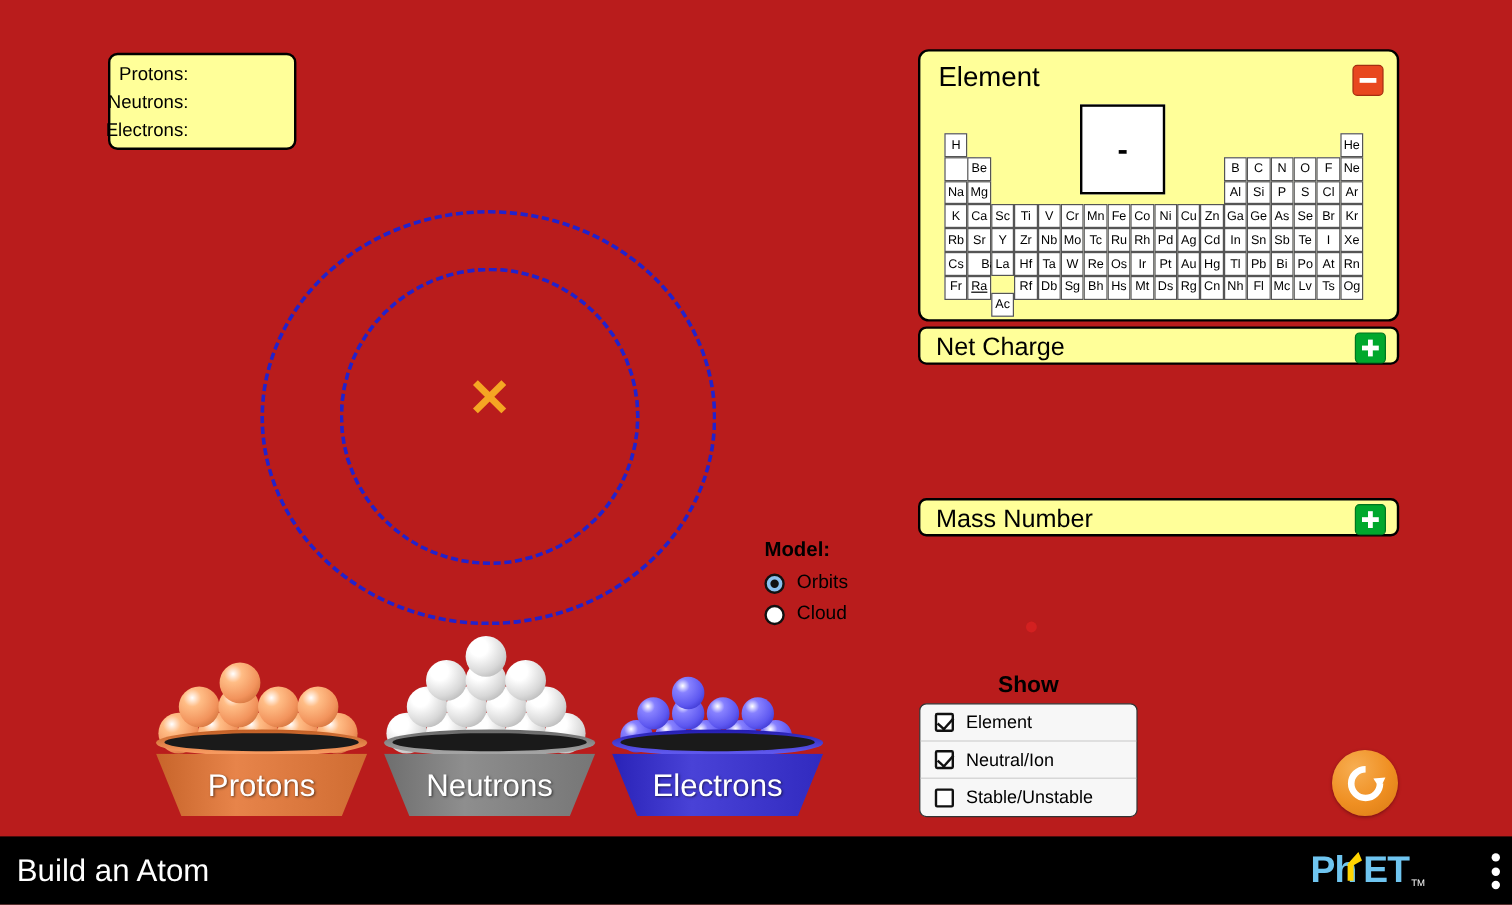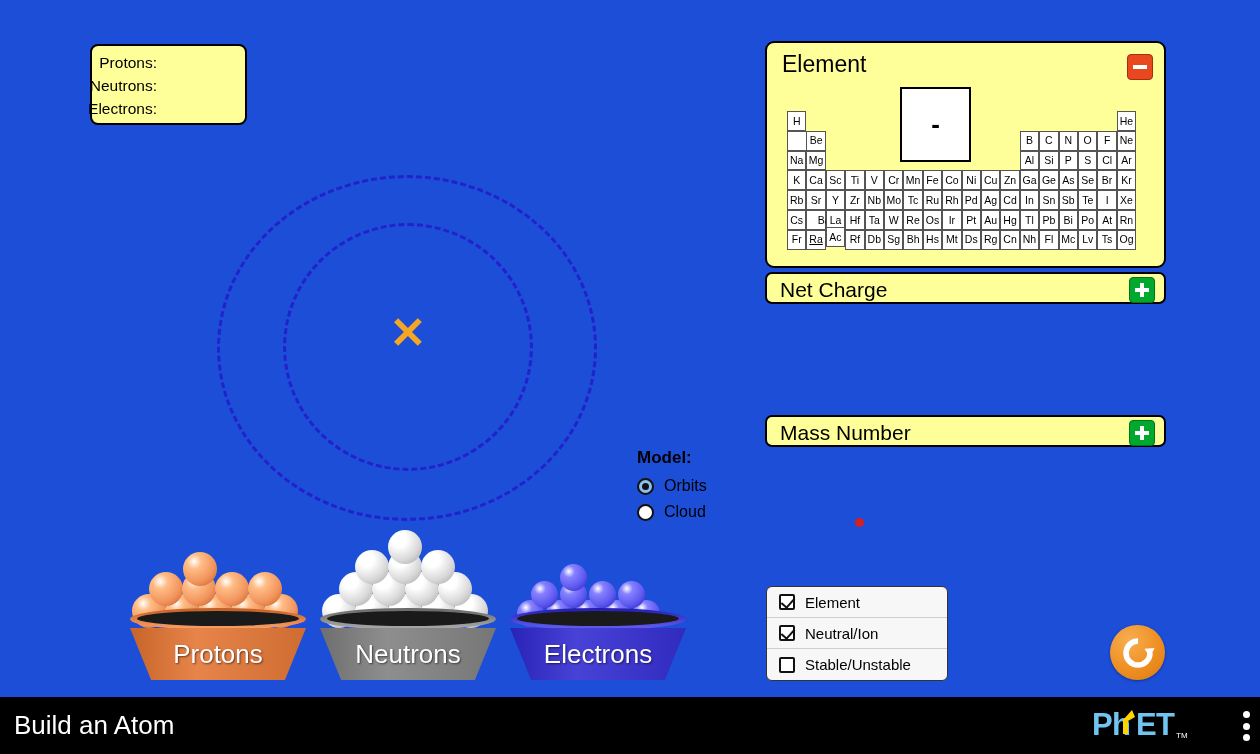--- a/index.html
+++ b/index.html
@@ -6,21 +6,21 @@
   html, body {
     margin: 0; padding: 0;
     width: 1260px; height: 754px;
     overflow: hidden;
     background: #ffffff;
     font-family: "Liberation Sans", sans-serif;
   }
   #stage {
     position: relative;
     width: 1260px; height: 754px;
-    background: #1d4ed8;
+    background: #b91c1c;
   }
 
   
   #particle-counts {
     position: absolute; left: 90px; top: 44px;
     width: 157px; height: 81px;
     background: #ffff99;
     border: 2px solid #000;
     border-radius: 8px;
   }
@@ -421,21 +421,21 @@
       <div class="pt-cell" style="left: 194px; top: 99px;">Au</div>
       <div class="pt-cell" style="left: 213.4px; top: 99px;">Hg</div>
       <div class="pt-cell" style="left: 232.8px; top: 99px;">Tl</div>
       <div class="pt-cell" style="left: 252.2px; top: 99px;">Pb</div>
       <div class="pt-cell" style="left: 271.6px; top: 99px;">Bi</div>
       <div class="pt-cell" style="left: 291px; top: 99px;">Po</div>
       <div class="pt-cell" style="left: 310.4px; top: 99px;">At</div>
       <div class="pt-cell" style="left: 329.8px; top: 99px;">Rn</div>
       <div class="pt-cell" style="left: 0px; top: 118.8px;">Fr</div>
       <div class="pt-cell" style="left: 19.4px; top: 118.8px; text-decoration: underline;">Ra</div>
-      <div class="pt-cell" style="left: 38.8px; top: 116px;">Ac</div>
+      <div class="pt-cell" style="left: 38.8px; top: 133px;">Ac</div>
       <div class="pt-cell" style="left: 58.2px; top: 118.8px;">Rf</div>
       <div class="pt-cell" style="left: 77.6px; top: 118.8px;">Db</div>
       <div class="pt-cell" style="left: 97px; top: 118.8px;">Sg</div>
       <div class="pt-cell" style="left: 116.4px; top: 118.8px;">Bh</div>
       <div class="pt-cell" style="left: 135.8px; top: 118.8px;">Hs</div>
       <div class="pt-cell" style="left: 155.2px; top: 118.8px;">Mt</div>
       <div class="pt-cell" style="left: 174.6px; top: 118.8px;">Ds</div>
       <div class="pt-cell" style="left: 194px; top: 118.8px;">Rg</div>
       <div class="pt-cell" style="left: 213.4px; top: 118.8px;">Cn</div>
       <div class="pt-cell" style="left: 232.8px; top: 118.8px;">Nh</div>
@@ -457,20 +457,21 @@
   <div class="collapsed-bar" id="mass-number-bar">
     <div class="cb-title">Mass Number</div>
     <div class="sq-btn cb-expand">
       <span class="bar-h"></span>
         <span class="bar-v"></span>
     </div>
   </div>
 
   <div id="red-dot"></div>
 
+  <div id="show-title">Show</div>
   <div id="show-panel">
     <div class="show-row">
       <span class="chk on"></span>
       <span class="show-label">Element</span>
     </div>
     <div class="show-row">
       <span class="chk on"></span>
       <span class="show-label">Neutral/Ion</span>
     </div>
     <div class="show-row">

